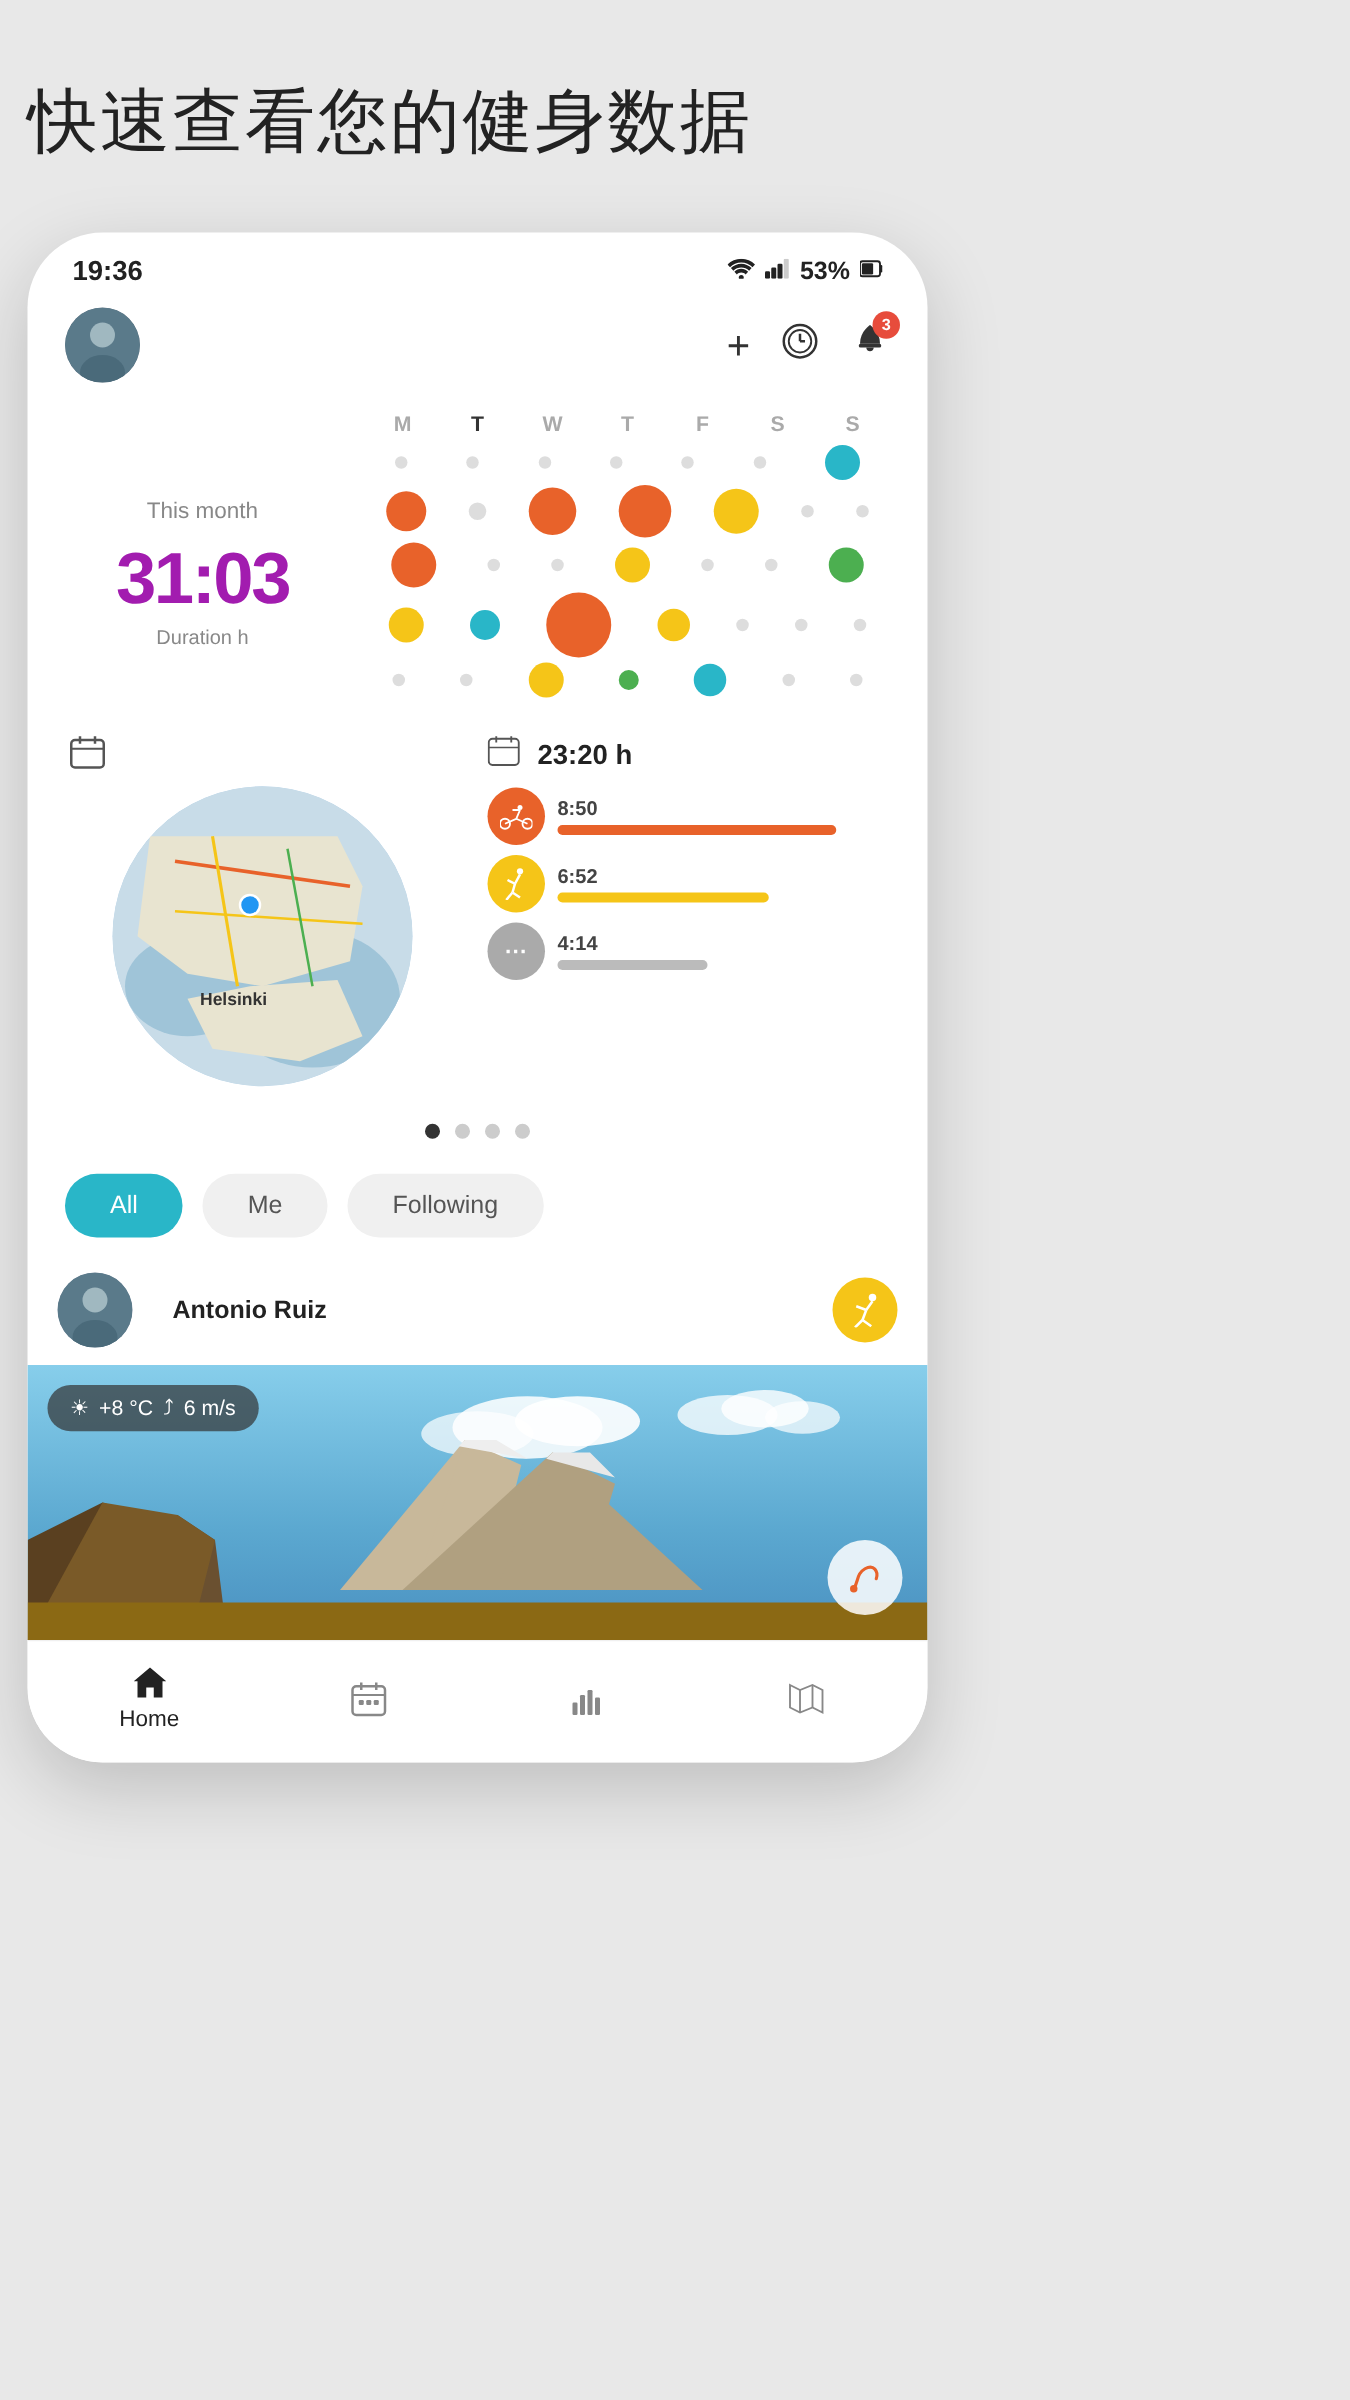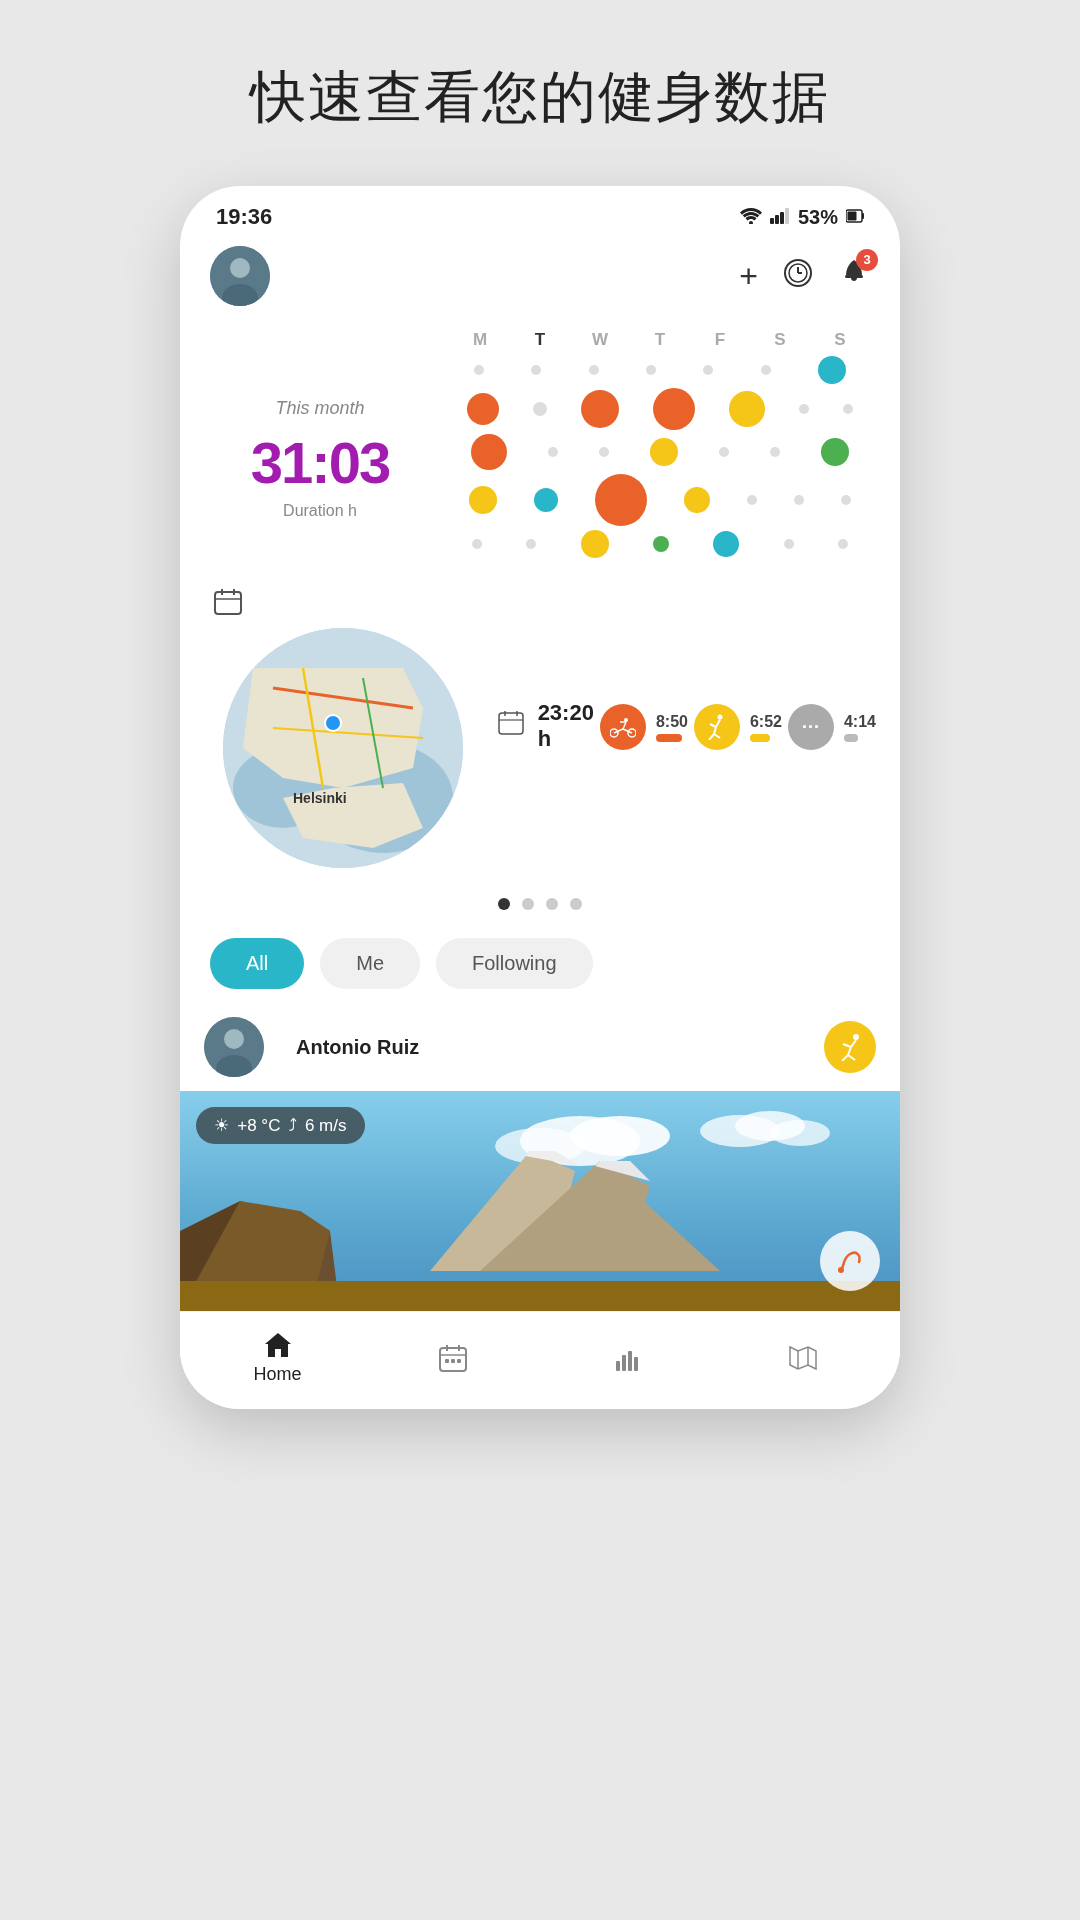--- a/index.html
+++ b/index.html
@@ -10,22 +10,23 @@
       align-items: flex-start;
       min-height: 1920px;
       font-family: -apple-system, 'Helvetica Neue', Arial, sans-serif;
     }
     .page-wrapper {
       width: 1080px;
       min-height: 1920px;
       background: #e8e8e8;
       display: flex;
       flex-direction: column;
-      align-items: center;
+      align-items: flex-start;
       padding-top: 60px;
+      padding-left: 22px;
     }
     .page-title {
       font-size: 56px;
       font-weight: 500;
       color: #222;
       margin-bottom: 50px;
       letter-spacing: 2px;
     }
     .phone-frame {
       width: 720px;
@@ -107,21 +108,20 @@
       display: flex;
       flex-direction: column;
       justify-content: center;
       padding-top: 30px;
     }
     .this-month-label {
       font-size: 18px;
       color: #888;
       margin-bottom: 10px;
       text-align: center;
-      font-style: italic;
     }
     .duration-value {
       font-size: 58px;
       font-weight: 700;
       color: #a21caf;
       text-align: center;
       letter-spacing: -2px;
     }
     .duration-label {
       font-size: 16px;
@@ -189,21 +189,21 @@
       overflow: hidden;
       background: #b8d4e8;
       position: relative;
       display: flex;
       align-items: center;
       justify-content: center;
     }
     .activity-card {
       flex: 1;
       display: flex;
-      flex-direction: row;
+      flex-direction: column;
       gap: 6px;
     }
     .activity-total {
       display: flex;
       align-items: center;
       gap: 10px;
       margin-bottom: 4px;
     }
     .activity-total-label {
       font-size: 22px;

